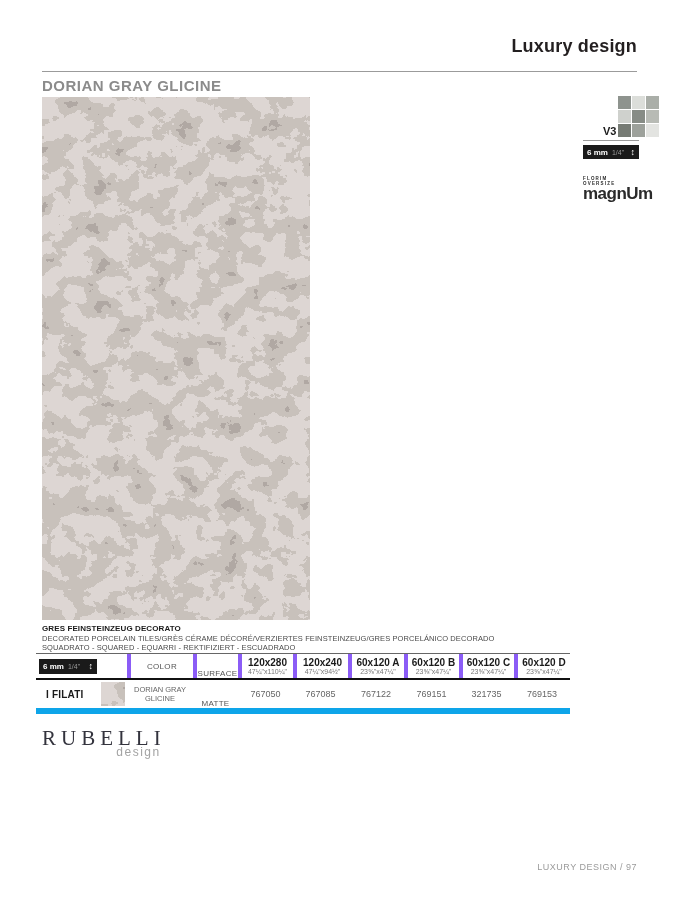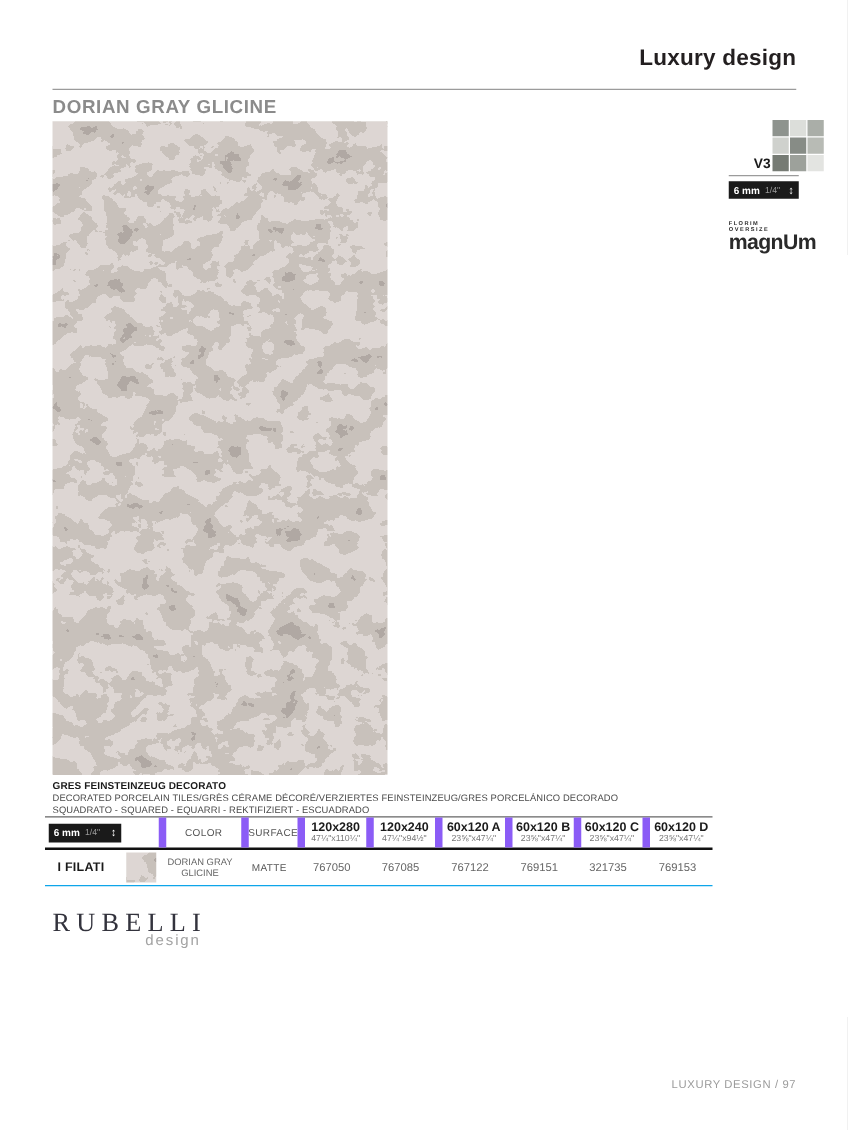--- a/index.html
+++ b/index.html
@@ -46,26 +46,26 @@
   
   .desc{ position:absolute; left:42px; top:624px; width:500px; }
   .desc-bold{ font-size:8px; font-weight:bold; color:#1a1a1a; line-height:9.5px; letter-spacing:0.1px; }
   .desc-line{ font-size:7.5px; color:#4a4a4a; line-height:9px; letter-spacing:0.1px; }
   
   .tbl{ position:absolute; left:36px; top:653px; width:534px; font-size:9px; color:#555; }
   .tbl-head{
     display:flex; height:27px; box-sizing:border-box;
     border-top:1px solid #666; border-bottom:2px solid #111;
   }
-  .tbl-body{ display:flex; height:28px; border-bottom:1px solid #0ea5e9; }
+  .tbl-body{ display:flex; height:28px; border-bottom:6px solid #0ea5e9; }
   .hc,.bc{ box-sizing:border-box; display:flex; flex-direction:column; align-items:center; justify-content:center; }
-  .hc{ border-left:6px solid #8b5cf6; }
+  .hc{ border-left:4px solid #8b5cf6; }
   .hc:first-child{ border-left:none; align-items:flex-start; padding-left:3px; }
   .bc{ border-left:none; }
-  .w1{ width:91px; } .w2{ width:66px; } .w3{ width:45px; }
+  .w1{ width:91px; } .w2{ width:66px; } .w3{ width:45px;justify-content:flex-end; }
   .ws{ width:55px; } .ws6{ width:56px; }
   .col-label{ font-size:8px; color:#555; letter-spacing:0.3px; }
   .size-label{ font-size:10px; font-weight:bold; color:#1a1a1a; line-height:11px; }
   .size-in{ font-size:7px; color:#777; line-height:8px; }
   .series-cell{ flex-direction:row !important; justify-content:space-between !important; padding:0 2px 0 10px; }
   .series-label{ font-size:10px; font-weight:bold; color:#1a1a1a; letter-spacing:0.2px; }
   .swatch{ width:24px; height:24px; }
   .color-name{ font-size:7.5px; color:#666; text-align:center; line-height:9px; }
   .surface-val{ font-size:8px; color:#555; letter-spacing:0.3px; }
   .code{ font-size:9px; color:#666; }

